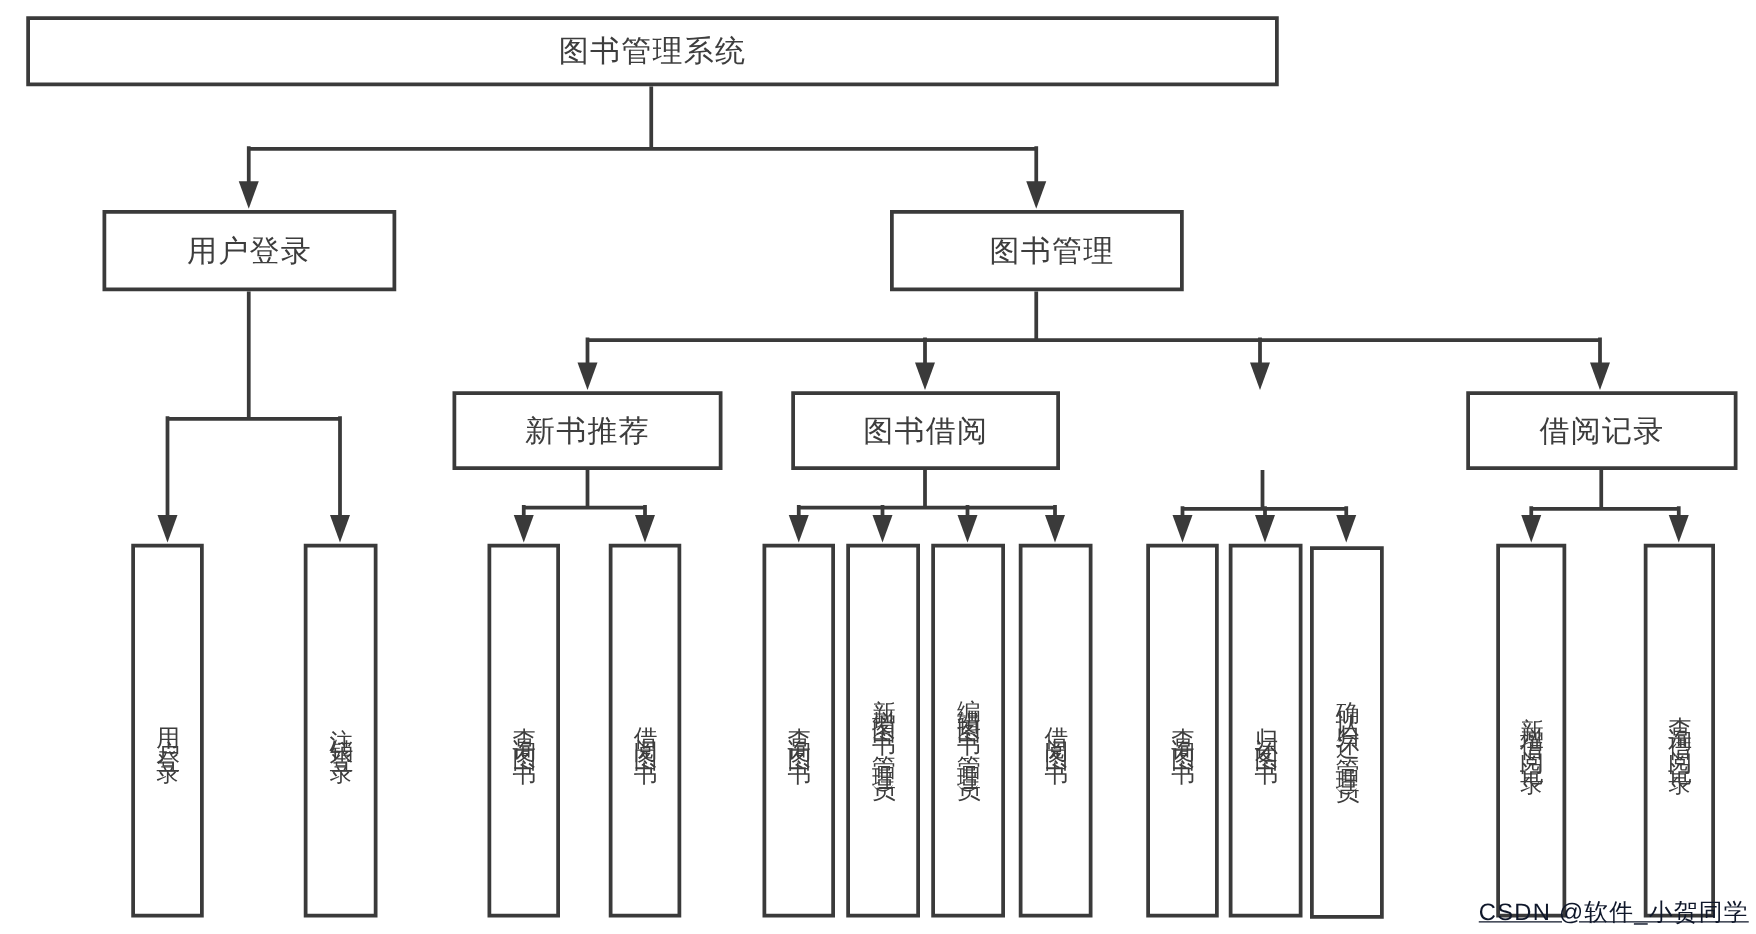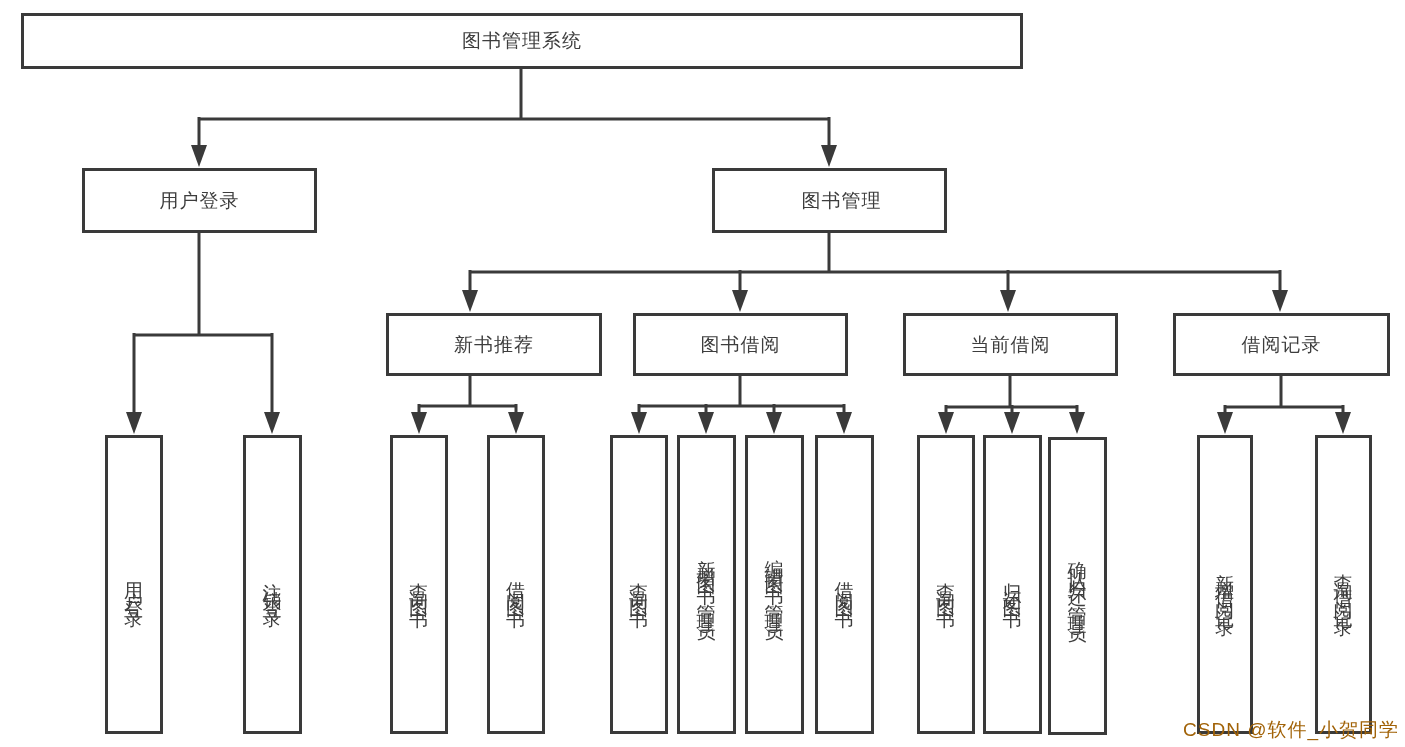--- a/index.html
+++ b/index.html
@@ -21,41 +21,42 @@
     position: absolute;
     box-sizing: border-box;
     background: #ffffff;
     border: 3px solid #3a3a3a;
     display: flex;
     align-items: center;
     justify-content: center;
     color: #3d3d3d;
   }
   .node-h {
-    font-size: 19px;
+    font-size: 24px;
     letter-spacing: 1px;
     text-align: center;
   }
   .node-v { padding: 6px 0; }
   .node-v .vtext {
     writing-mode: vertical-rl;
     text-orientation: mixed;
     font-size: 19px;
     line-height: 1;
     letter-spacing: 9px;
     color: #3d3d3d;
   }
   .watermark {
     position: absolute;
     right: 6px;
     bottom: 4px;
     font-size: 19px;
-    color: #a16207;
+    color: #0f172a;
     letter-spacing: 1px;
     white-space: nowrap;
+    text-decoration: underline;
   }
 </style>
 </head>
 <body>
 
 <div class="stage">
 
   <svg class="connectors" viewBox="0 0 1405 747" xmlns="http://www.w3.org/2000/svg">
     <g stroke="#3a3a3a" stroke-width="3" fill="none">
 
@@ -103,28 +104,25 @@
     <span>图书管理系统</span>
   </div>
 
   <div class="node node-h" style="left:82px; top:168px; width:235px; height:65px;">
     <span>用户登录</span>
   </div>
   <div class="node node-h" style="left:712px; top:168px; width:235px; height:65px;padding-left:24px;">
     <span>图书管理</span>
   </div>
 
-  <div class="node node-h" style="left:362px; top:313px; width:216px; height:63px;margin-left:24px;">
+  <div class="node node-h" style="left:362px; top:313px; width:216px; height:63px;">
     <span>新书推荐</span>
   </div>
   <div class="node node-h" style="left:633px; top:313px; width:215px; height:63px;">
     <span>图书借阅</span>
-  </div>
-  <div class="node node-h" style="left:903px; top:313px; width:215px; height:63px;">
-    <span>当前借阅</span>
   </div>
   <div class="node node-h" style="left:1173px; top:313px; width:217px; height:63px;align-items:center;">
     <span>借阅记录</span>
   </div>
 
   <div class="node node-v" style="left:105px; top:435px; width:58px; height:299px;">
     <span class="vtext">用户登录</span>
   </div>
   <div class="node node-v" style="left:243px; top:435px; width:59px; height:299px;">
     <span class="vtext">注销登录</span>

